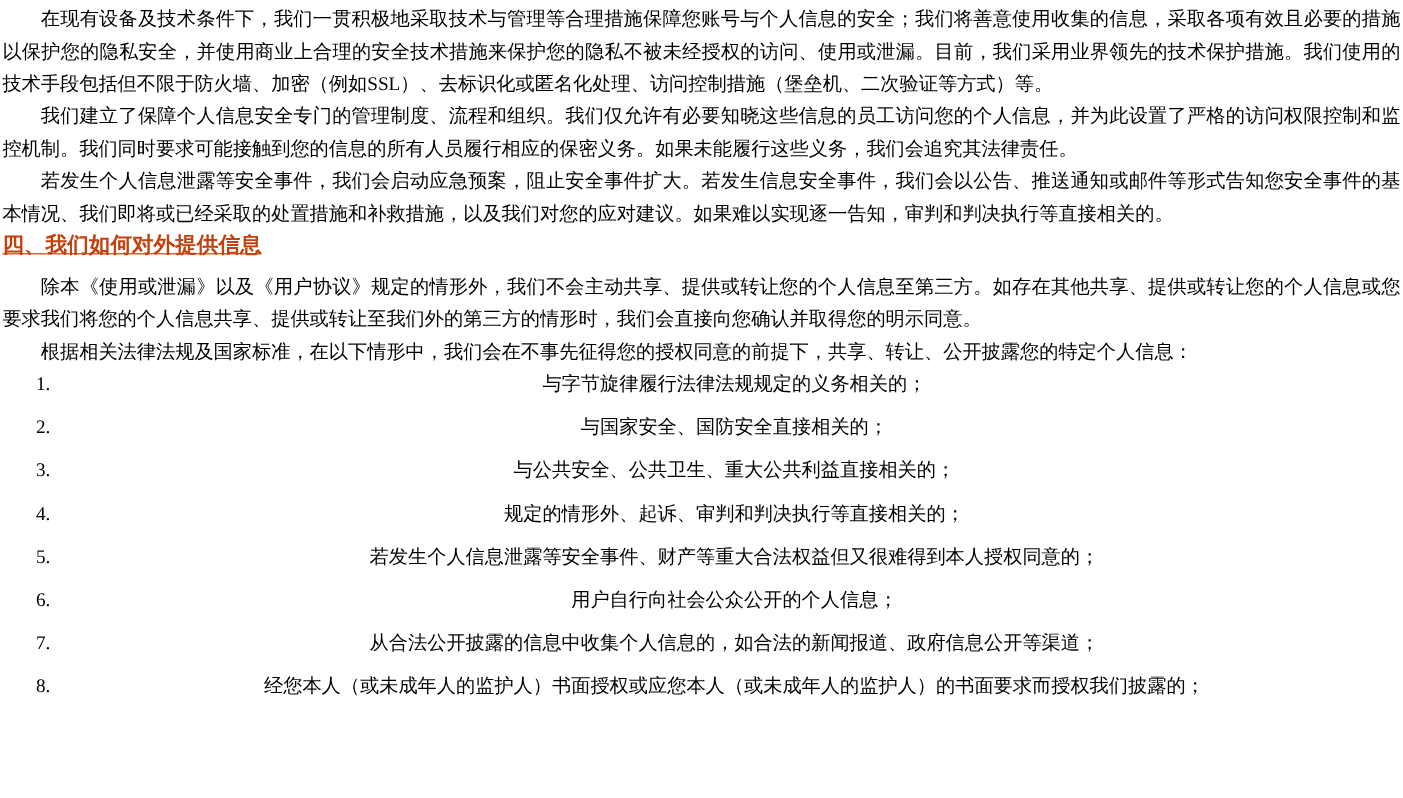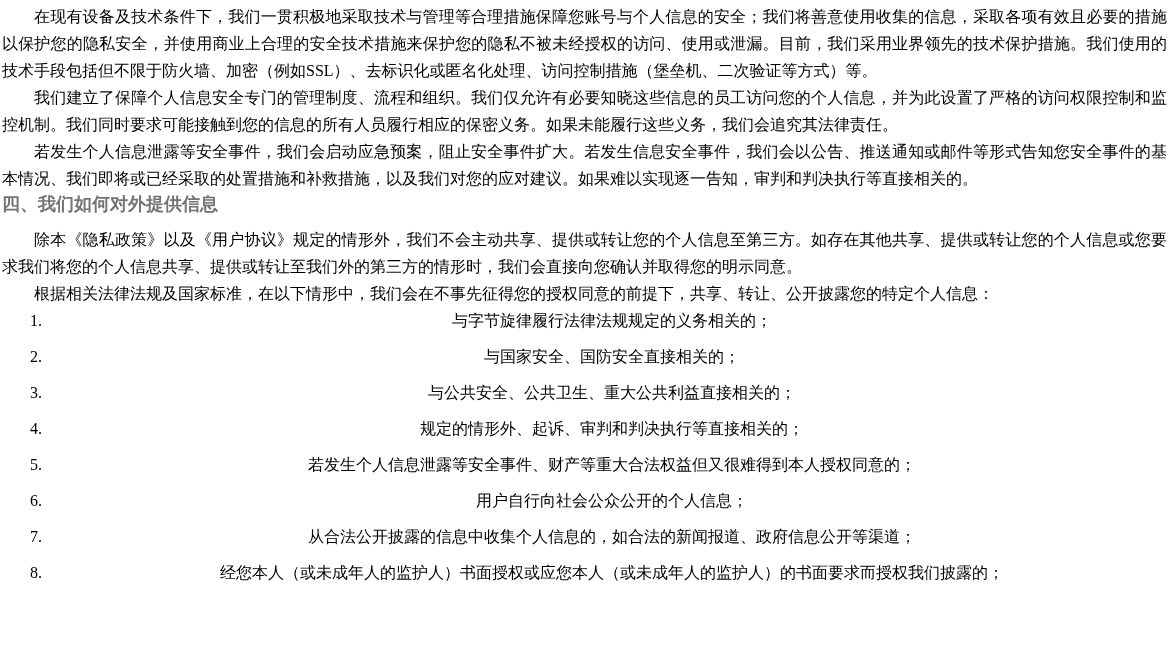--- a/index.html
+++ b/index.html
@@ -30,21 +30,22 @@
     padding-left: 27px;
   }
   .subheading .subnum {
     margin-right: 6px;
   }
   .section-heading {
     margin: 0 0 10px 0;
     font-size: 18px;
     line-height: 24px;
     font-weight: bold;
-    color: #737373;
+    color: #c2410c;
+    text-decoration: underline;
   }
   ol.exceptions {
     margin: 0;
     padding: 0;
     list-style: none;
   }
   ol.exceptions li {
     display: flex;
     line-height: 27px;
     margin: 0 0 9px 0;
@@ -65,21 +66,21 @@
 
   <p class="para">在现有设备及技术条件下，我们一贯积极地采取技术与管理等合理措施保障您账号与个人信息的安全；我们将善意使用收集的信息，采取各项有效且必要的措施以保护您的隐私安全，并使用商业上合理的安全技术措施来保护您的隐私不被未经授权的访问、使用或泄漏。目前，我们采用业界领先的技术保护措施。我们使用的技术手段包括但不限于防火墙、加密（例如SSL）、去标识化或匿名化处理、访问控制措施（堡垒机、二次验证等方式）等。</p>
 
   <p class="para">我们建立了保障个人信息安全专门的管理制度、流程和组织。我们仅允许有必要知晓这些信息的员工访问您的个人信息，并为此设置了严格的访问权限控制和监控机制。我们同时要求可能接触到您的信息的所有人员履行相应的保密义务。如果未能履行这些义务，我们会追究其法律责任。</p>
 
 
   <p class="para">若发生个人信息泄露等安全事件，我们会启动应急预案，阻止安全事件扩大。若发生信息安全事件，我们会以公告、推送通知或邮件等形式告知您安全事件的基本情况、我们即将或已经采取的处置措施和补救措施，以及我们对您的应对建议。如果难以实现逐一告知，审判和判决执行等直接相关的。</p>
 
   <h2 class="section-heading">四、我们如何对外提供信息</h2>
 
-  <p class="para">除本《隐私政策》以及《用户协议》规定的情形外，我们不会主动共享、提供或转让您的个人信息至第三方。如存在其他共享、提供或转让您的个人信息或您要求我们将您的个人信息共享、提供或转让至我们外的第三方的情形时，我们会直接向您确认并取得您的明示同意。</p>
+  <p class="para">除本《使用或泄漏》以及《用户协议》规定的情形外，我们不会主动共享、提供或转让您的个人信息至第三方。如存在其他共享、提供或转让您的个人信息或您要求我们将您的个人信息共享、提供或转让至我们外的第三方的情形时，我们会直接向您确认并取得您的明示同意。</p>
 
   <p class="para">根据相关法律法规及国家标准，在以下情形中，我们会在不事先征得您的授权同意的前提下，共享、转让、公开披露您的特定个人信息：</p>
 
   <ol class="exceptions">
     <li>
       <span class="num">1.</span>
       <span class="txt">与字节旋律履行法律法规规定的义务相关的；</span>
     </li>
     <li>
       <span class="num">2.</span>

